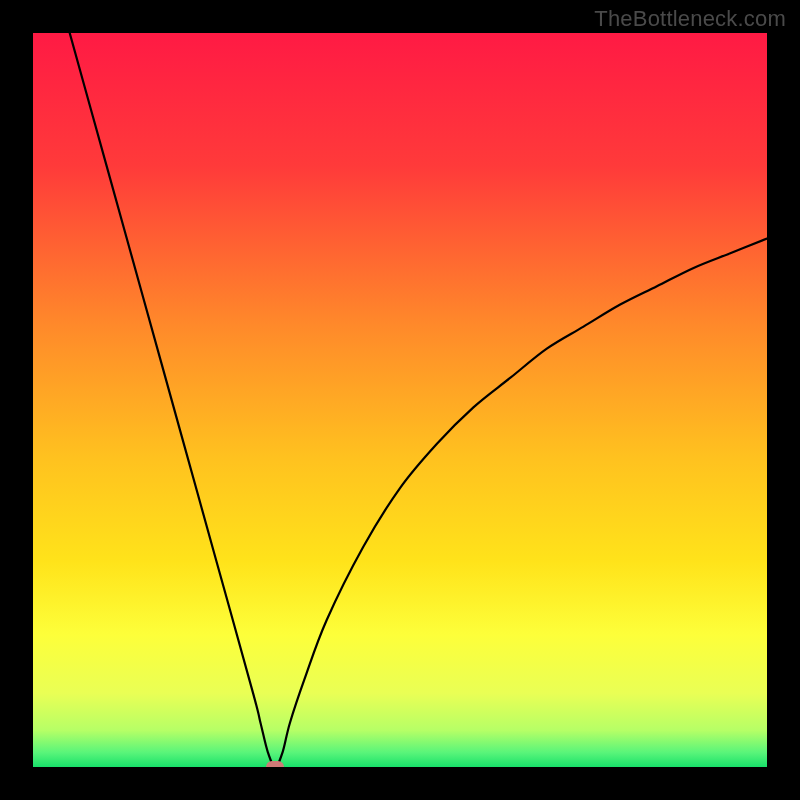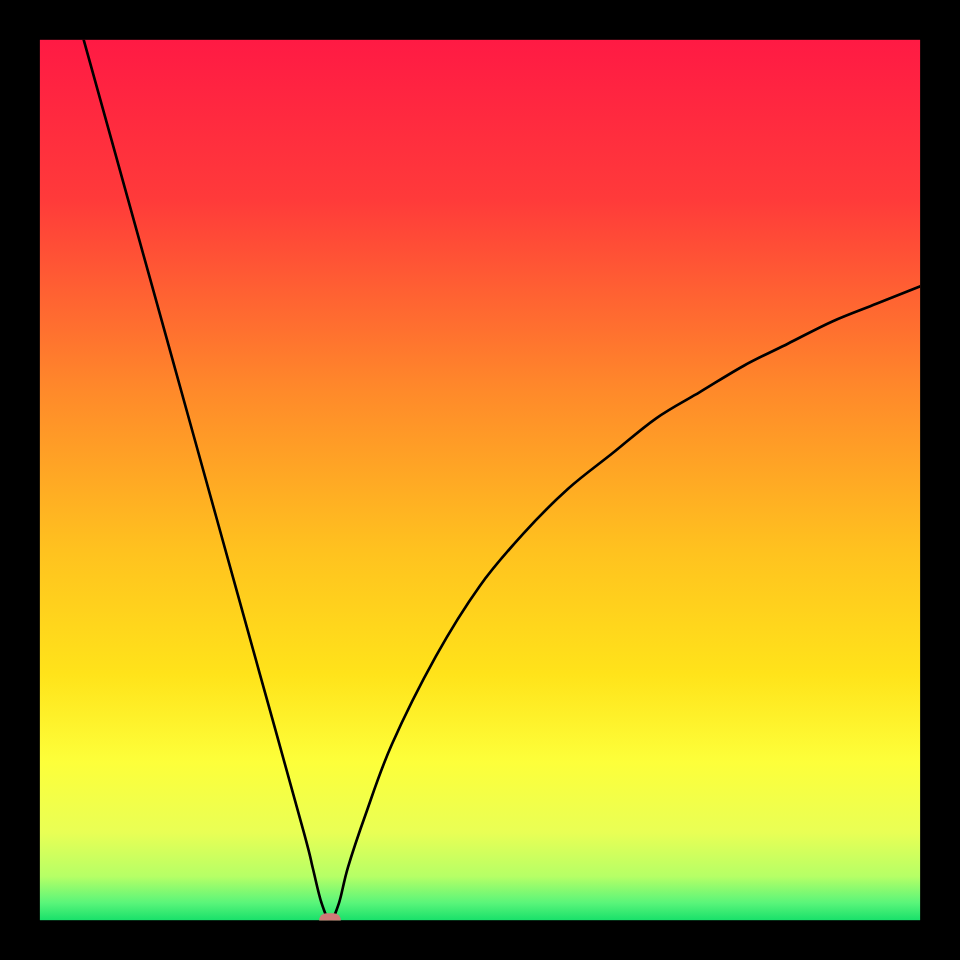--- a/index.html
+++ b/index.html
@@ -94,13 +94,14 @@
       <rect x="0" y="0" width="734" height="734" fill="url(#bg2)"></rect>
     </svg>
 
     <svg class="curve" viewBox="0 0 734 734" preserveAspectRatio="none" width="734" height="734">
       <path id="curve-path" fill="none" stroke="#000000" stroke-width="2.2" stroke-linejoin="round" stroke-linecap="round" d="M 36.70 0.00 C 42.82 22.02, 61.17 88.08, 73.40 132.12 C 85.63 176.16, 97.87 220.20, 110.10 264.24 C 122.33 308.28, 134.57 352.32, 146.80 396.36 C 159.03 440.40, 171.27 484.44, 183.50 528.48 C 195.73 572.52, 212.86 633.69, 220.20 660.60 C 227.54 687.51, 225.09 680.17, 227.54 689.96 C 229.99 699.75, 232.43 711.98, 234.88 719.32 C 237.33 726.66, 239.77 734.00, 242.22 734.00 C 244.67 734.00, 247.11 726.66, 249.56 719.32 C 252.01 711.98, 253.23 702.19, 256.90 689.96 C 260.57 677.73, 265.46 663.05, 271.58 645.92 C 277.70 628.79, 283.81 609.22, 293.60 587.20 C 303.39 565.18, 318.07 535.82, 330.30 513.80 C 342.53 491.78, 354.77 472.21, 367.00 455.08 C 379.23 437.95, 391.47 424.50, 403.70 411.04 C 415.93 397.58, 428.17 385.35, 440.40 374.34 C 452.63 363.33, 464.87 354.77, 477.10 344.98 C 489.33 335.19, 501.57 324.18, 513.80 315.62 C 526.03 307.06, 538.27 300.94, 550.50 293.60 C 562.73 286.26, 574.97 278.31, 587.20 271.58 C 599.43 264.85, 611.67 259.35, 623.90 253.23 C 636.13 247.11, 648.37 240.38, 660.60 234.88 C 672.83 229.37, 685.07 225.09, 697.30 220.20 C 709.53 215.31, 727.88 207.97, 734.00 205.52"></path>
     </svg>
 
     <div class="marker" id="opt-marker" style="left: 242.22px; top: 734px; background: rgb(207, 122, 119);"></div>
   </div>
 
+  <div class="watermark">TheBottleneck.com</div>
 </div>
 
 </body></html>

